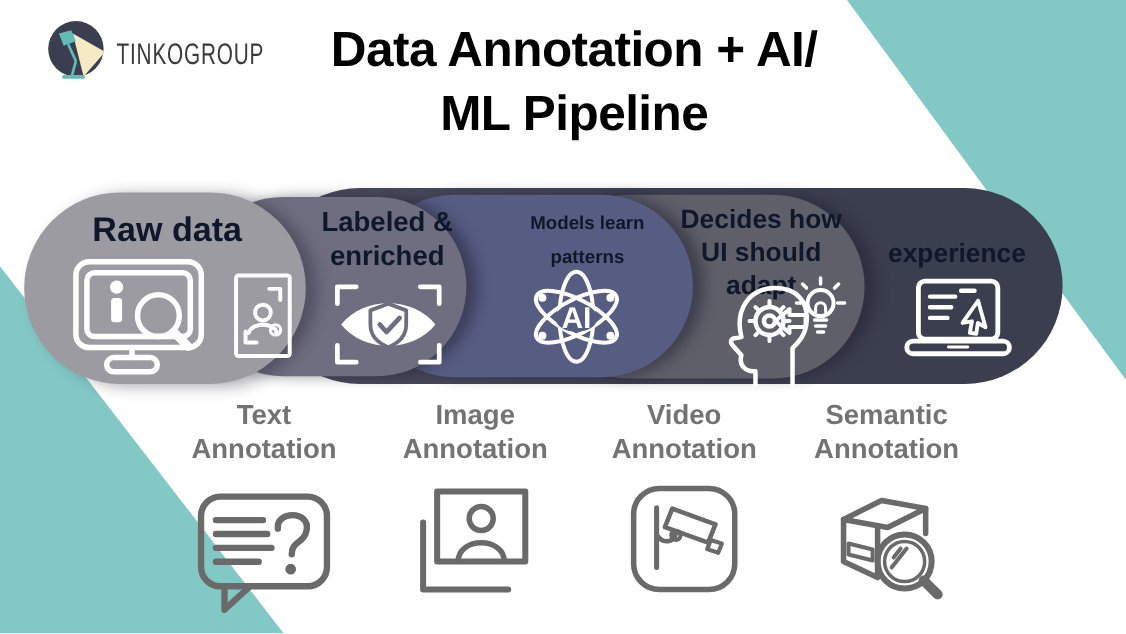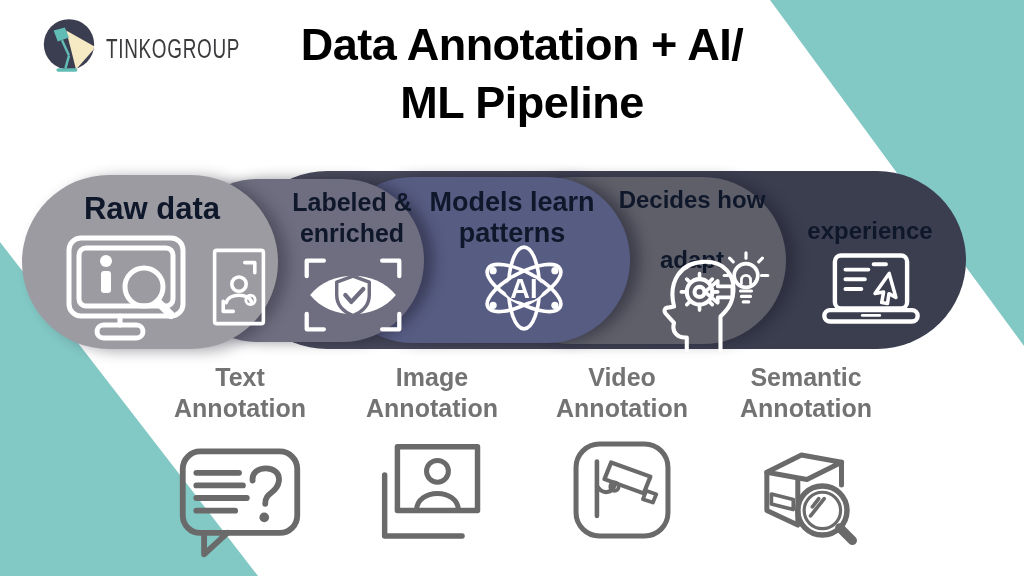--- a/index.html
+++ b/index.html
@@ -23,21 +23,21 @@
         box-shadow:10px 0 13px rgba(25,25,40,.45);}
   #cap3{left:330px;top:177px;width:300px;height:166px;background:#575C83;z-index:3;
         box-shadow:10px 0 13px rgba(25,25,40,.45);}
   #cap4{left:488px;top:177px;width:298px;height:167px;background:#5F5F6A;z-index:2;
         box-shadow:10px 0 13px rgba(25,25,40,.4);}
   #cap5{left:238px;top:171px;width:728px;height:178px;z-index:1;
         background:linear-gradient(100deg,#4C4C5F,#3B3E4F 70%);}
   .stage-label{position:absolute;color:#0f172a;font-weight:bold;text-align:center;z-index:10;}
   #t1{left:58px;top:192px;width:188px;font-size:31px;line-height:34px;}
   #t2{left:272px;top:187px;width:160px;font-size:25px;line-height:31px;}
-  #t3{left:418px;top:187px;width:188px;font-size:27px;line-height:31px;}
+  #t3{left:440px;top:187px;width:188px;font-size:17px;line-height:31px;}
   #t4{left:614px;top:185px;width:156px;font-size:24px;line-height:30px;}
   #t5{left:780px;top:186px;width:180px;font-size:24px;line-height:30px;}
   .stage-icon{position:absolute;z-index:10;}
   #i1{left:64px;top:232px;width:212px;display:flex;align-items:flex-start;gap:12px;}
   #i2{left:296px;top:247px;width:114px;}
   #i3{left:474px;top:238px;width:100px;}
   #i4{left:640px;top:250px;width:130px;}
   #i5{left:818px;top:252px;width:106px;}
   
   .anno{position:absolute;top:362px;width:200px;text-align:center;z-index:6;
@@ -87,21 +87,21 @@
   <div class="stage-label" id="t2">
     <span>Labeled &amp;</span><br>
     <span>enriched</span>
   </div>
   <div class="stage-label" id="t3">
     <span>Models learn</span><br>
     <span>patterns</span>
   </div>
   <div class="stage-label" id="t4">
     <span>Decides how</span><br>
-    <br>
+    <span>UI should</span><br>
     <span>adapt</span>
   </div>
   <div class="stage-label" id="t5">
     <br>
     <span>experience</span>
   </div>
 
   <div class="stage-icon" id="i1">
     <svg width="130" height="112" viewBox="0 0 130 112" fill="none" stroke="#fff" stroke-width="5" stroke-linecap="round" stroke-linejoin="round">
       <rect x="5" y="6" width="114" height="78" rx="12"></rect>

